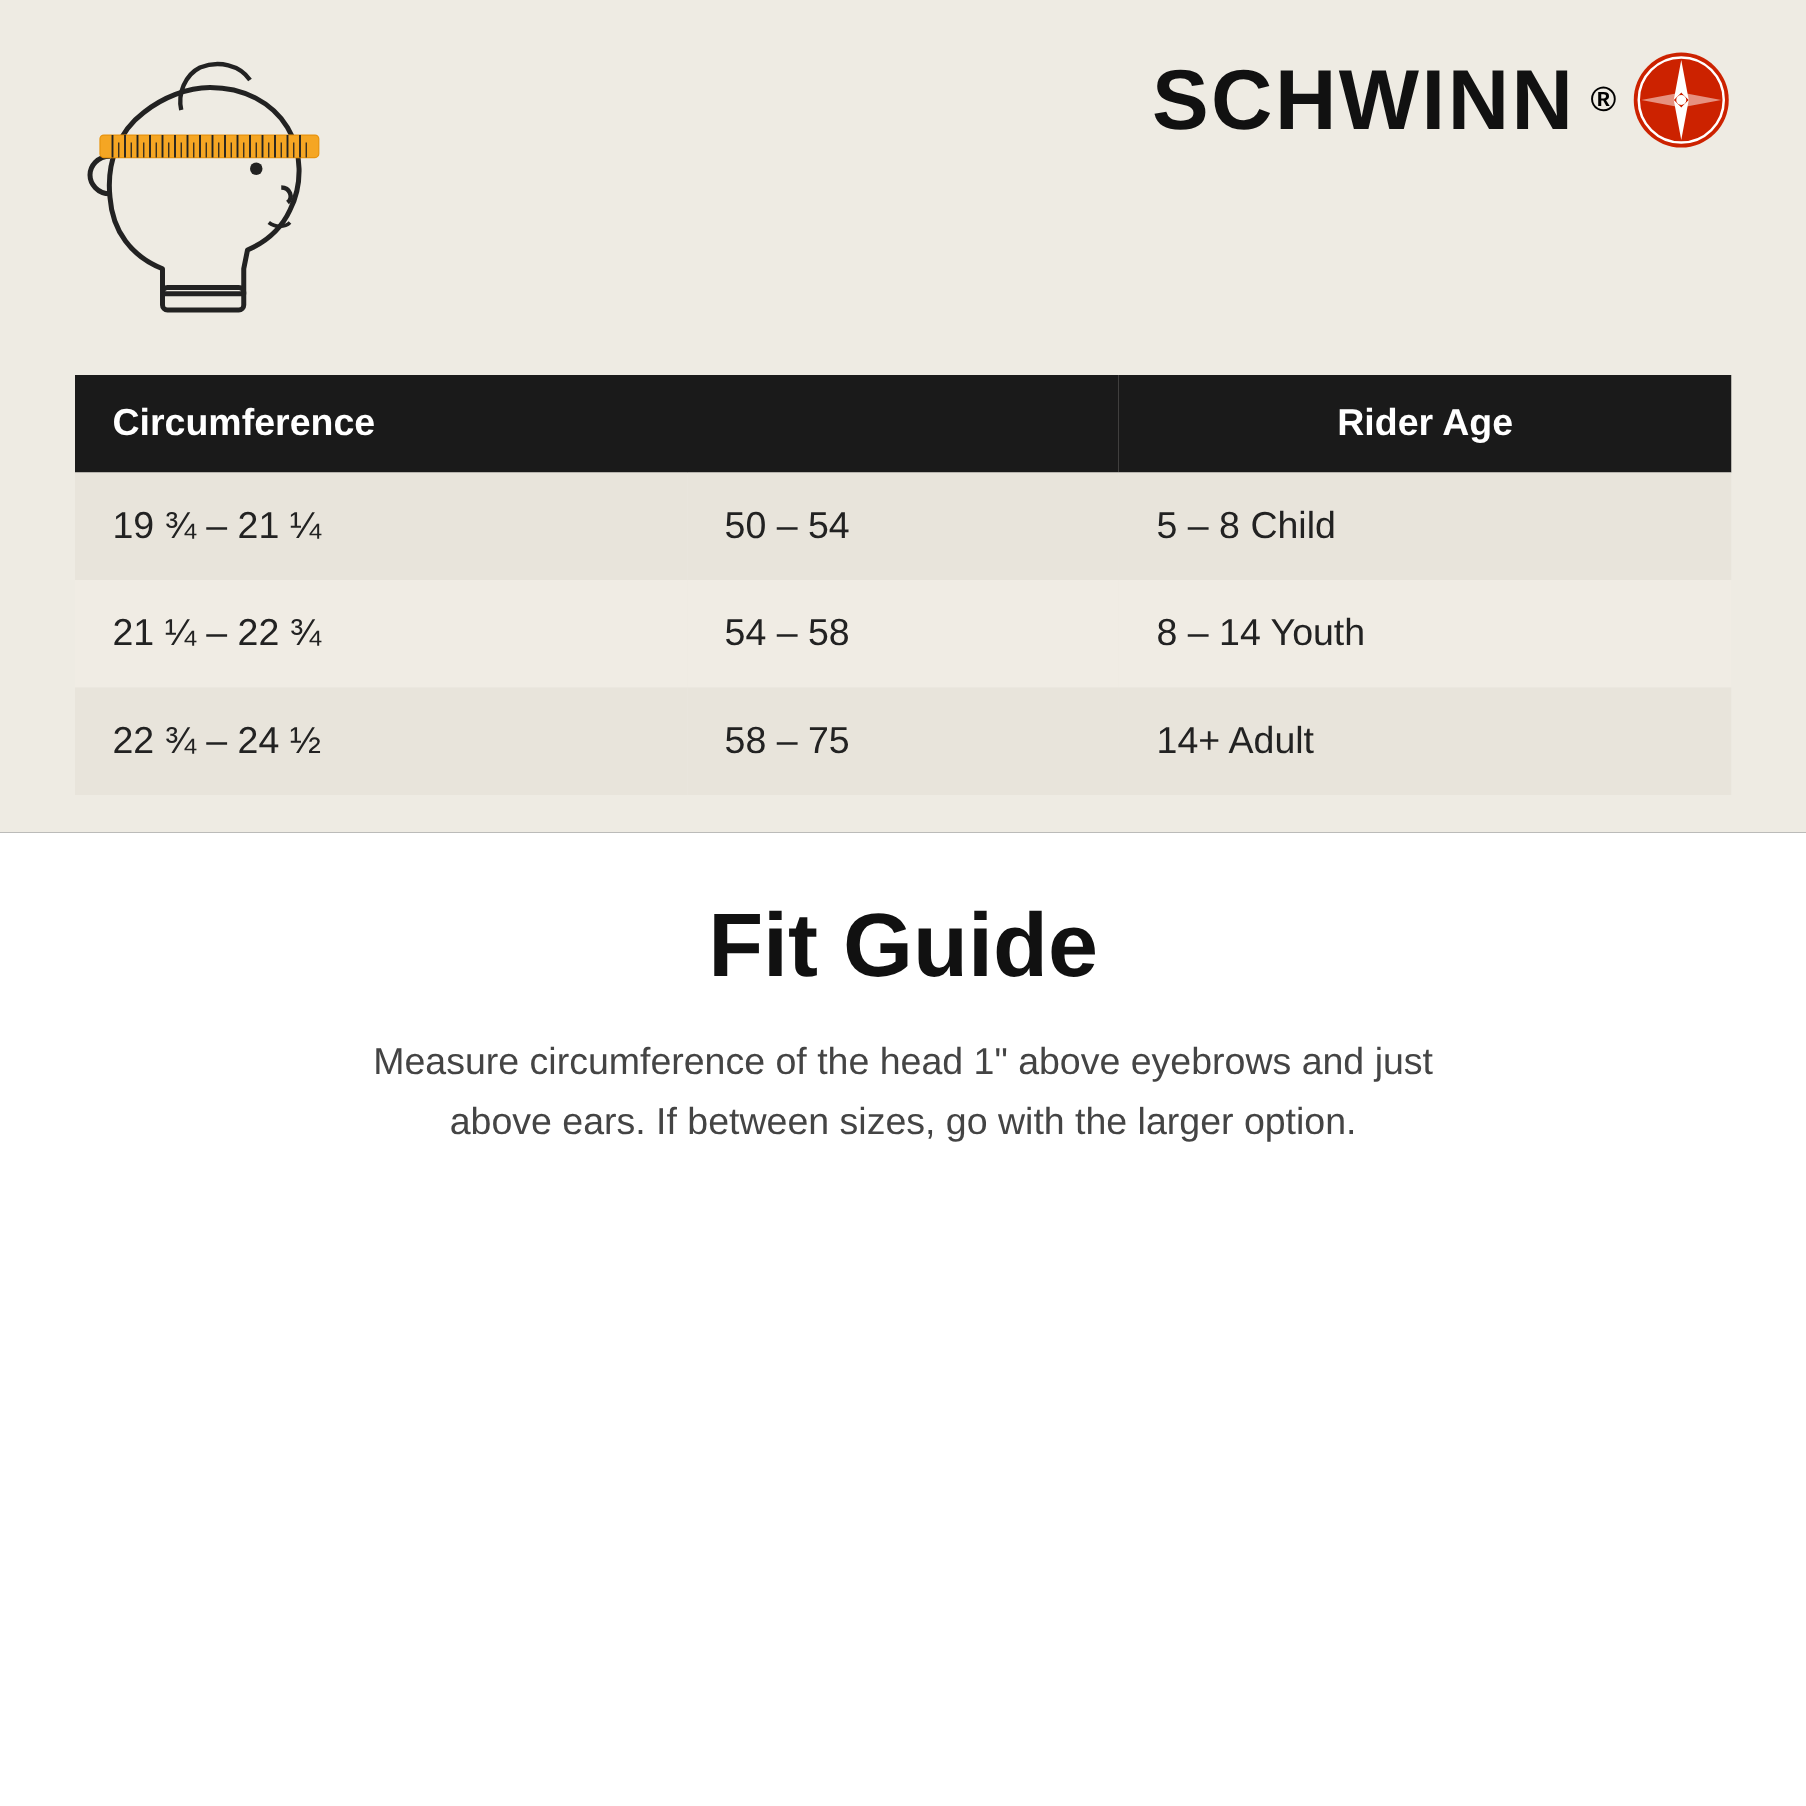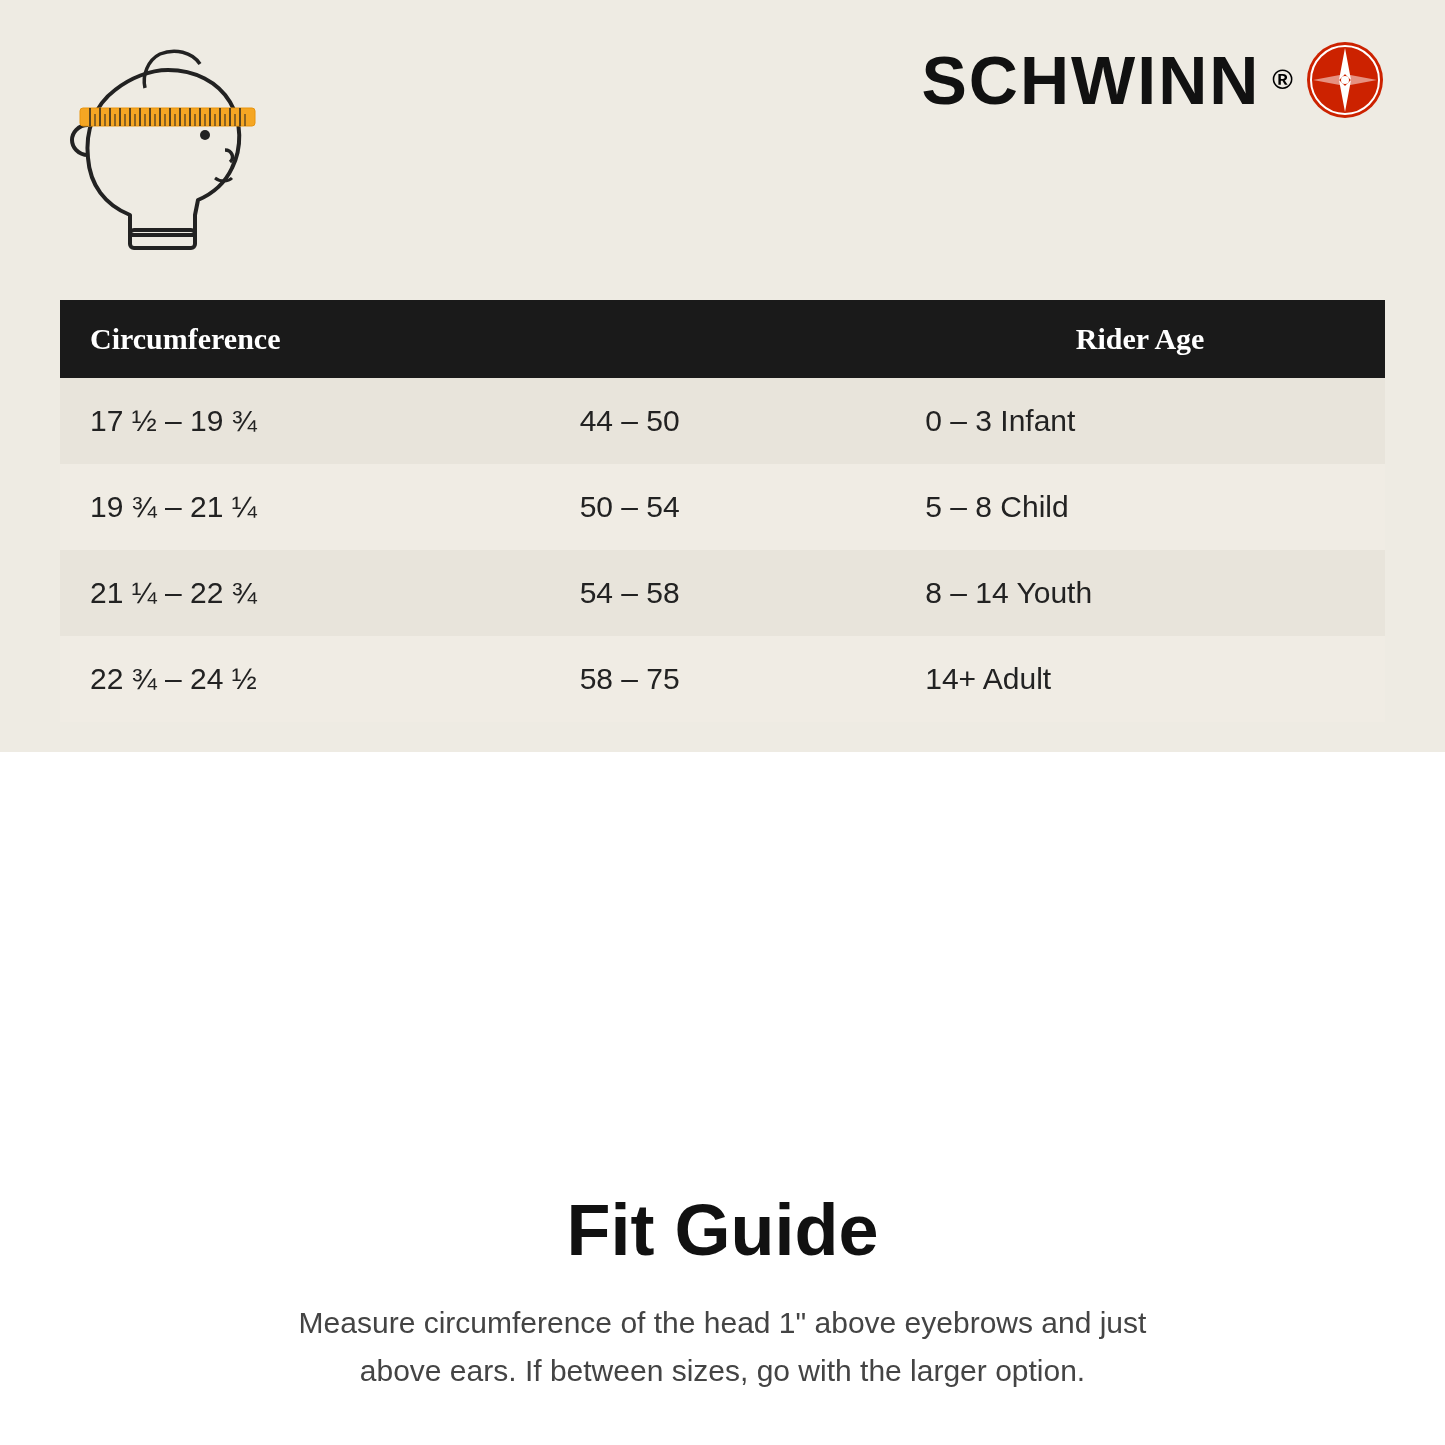--- a/index.html
+++ b/index.html
@@ -72,21 +72,20 @@
     .size-table thead tr {
       background: #1a1a1a;
       color: white;
     }
 
     .size-table thead th {
       padding: 22px 30px;
       font-size: 30px;
       font-weight: 700;
       text-align: left;
-      font-family: Liberation Serif, serif;
     }
 
     .size-table thead th:last-child {
       text-align: center;
     }
 
     .size-table .subheader-row td {
       padding: 16px 30px;
       font-size: 24px;
       color: #999;
@@ -109,21 +108,21 @@
       font-weight: 400;
     }
 
     
     .bottom-section {
       background: #ffffff;
       flex: 1;
       display: flex;
       flex-direction: column;
       align-items: center;
-      justify-content: flex-end;
+      justify-content: flex-start;
       padding: 50px 80px;
     }
 
     .fit-guide-title {
       font-size: 72px;
       font-weight: 900;
       color: #111;
       margin-bottom: 28px;
       font-family: Arial Black, Arial, sans-serif;
     }
@@ -222,25 +221,20 @@
 
     <table class="size-table">
       <thead>
         <tr>
           <th colspan="2">Circumference</th>
           <th>Rider Age</th>
         </tr>
       </thead>
       <tbody>
 
-      <tr>
-            <td>17 ½ – 19 ¾</td>
-            <td>44 – 50</td>
-            <td>0 – 3 Infant</td>
-          </tr>
           <tr>
             <td>19 ¾ – 21 ¼</td>
             <td>50 – 54</td>
             <td>5 – 8 Child</td>
           </tr>
           <tr>
             <td>21 ¼ – 22 ¾</td>
             <td>54 – 58</td>
             <td>8 – 14 Youth</td>
           </tr>

